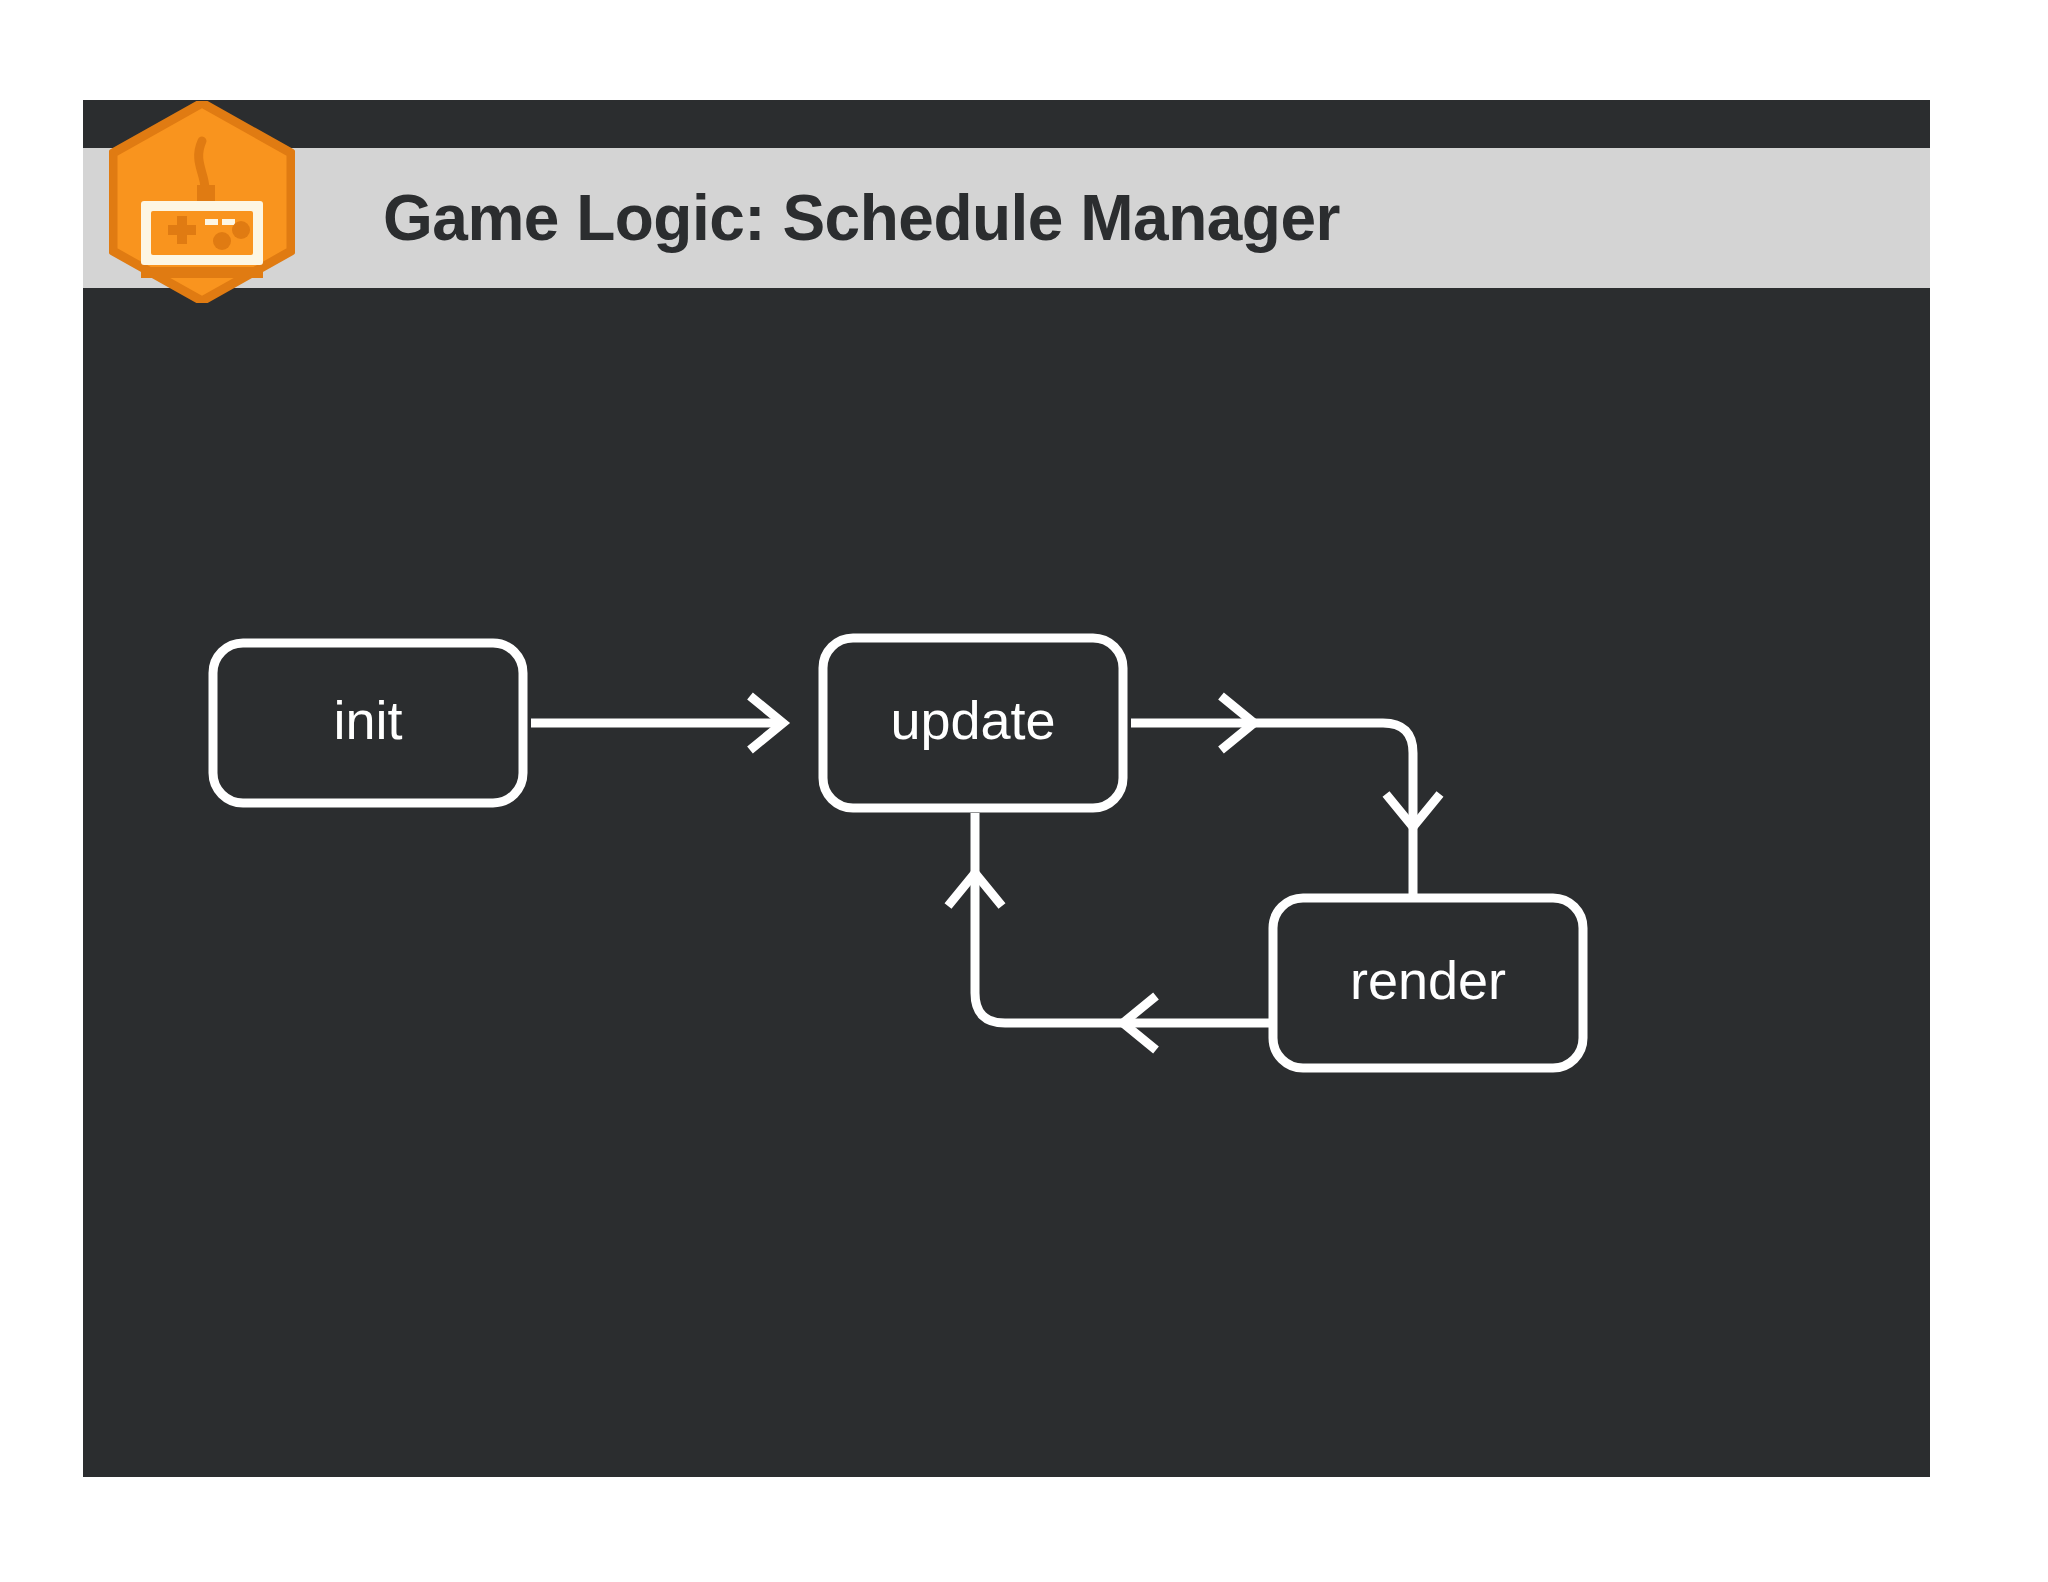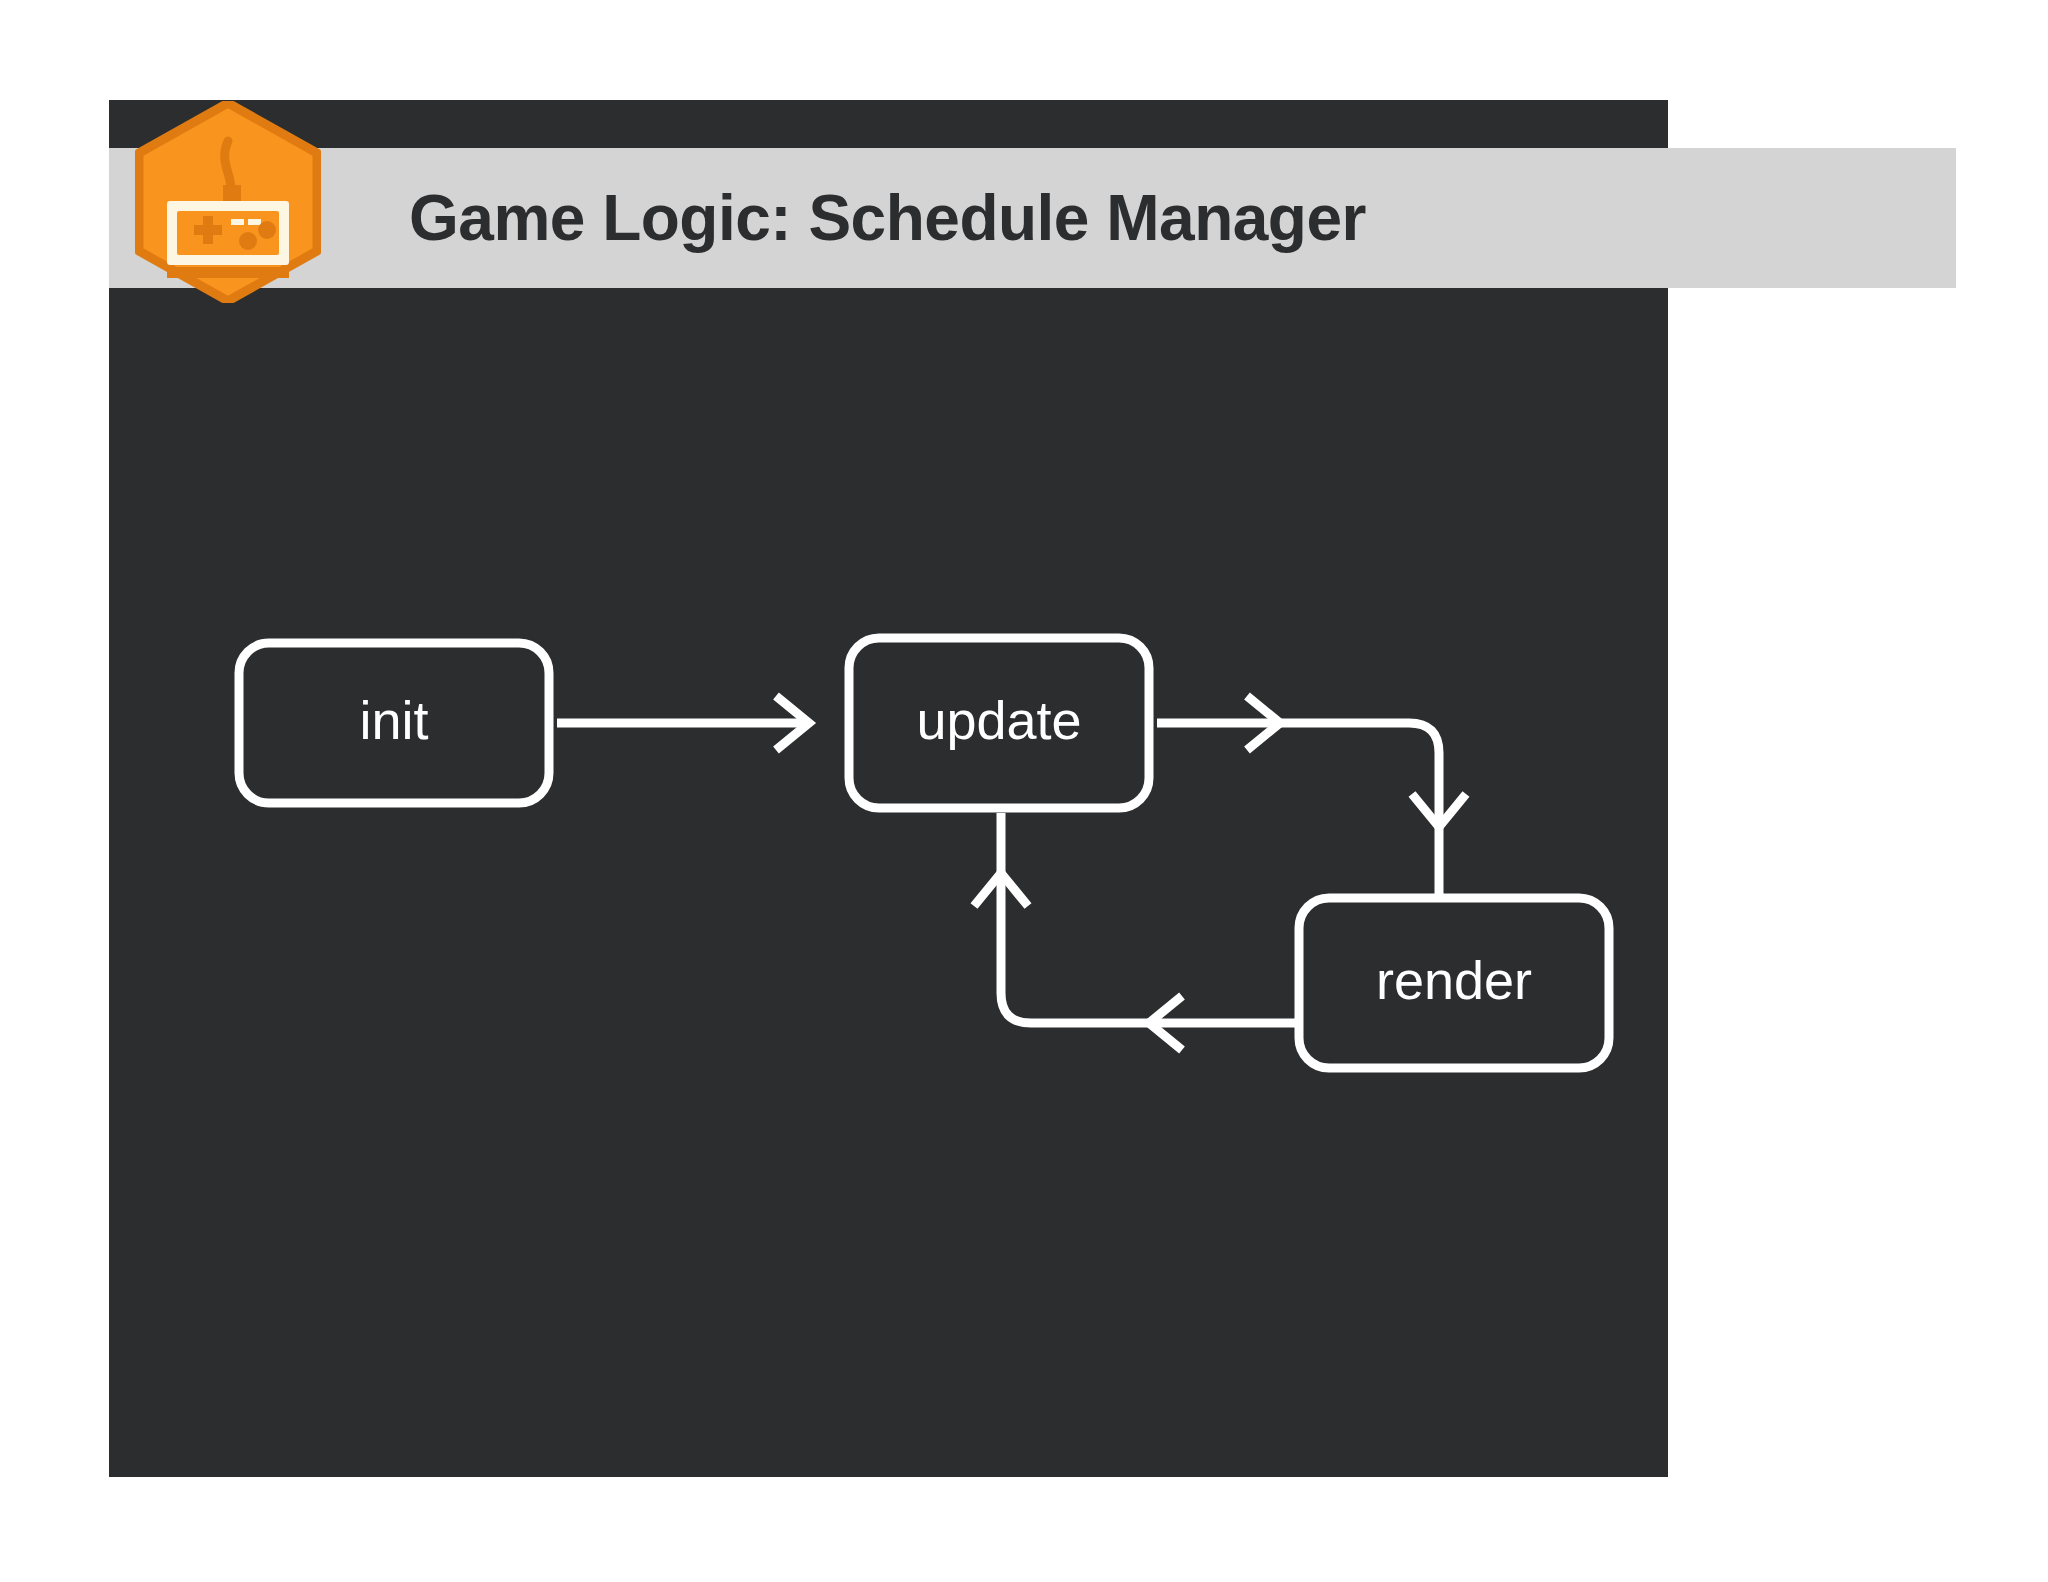--- a/index.html
+++ b/index.html
@@ -12,23 +12,23 @@
     width: 2048px;
     height: 1582px;
     position: relative;
     overflow: hidden;
     font-family: "Liberation Sans", sans-serif;
   }
 
   
   #slide {
     position: absolute;
-    left: 109px;
+    left: 83px;
     top: 100px;
-    width: 1559px;
+    width: 1847px;
     height: 1377px;
     background: #2b2d2f;
   }
 
   
   #title-band {
     position: absolute;
     left: 0px;
     top: 48px;
     width: 1847px;

